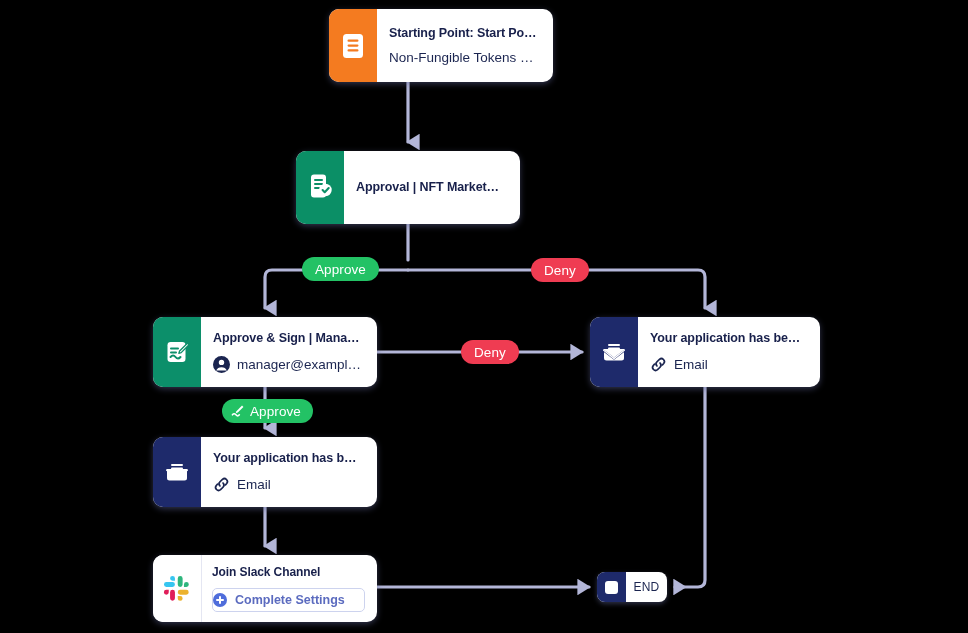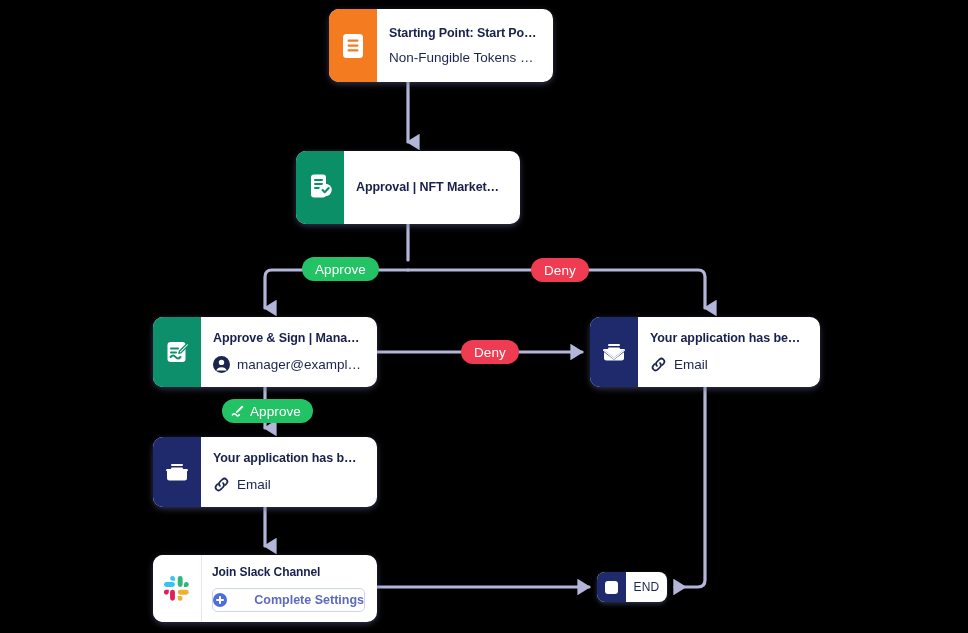--- a/index.html
+++ b/index.html
@@ -98,21 +98,21 @@
   #node-slack .node-icon      { background: #ffffff; border-right: 1px solid #e4e6f2; }
 
   #node-slack .node-body { padding: 0 12px 0 10px; }
   #node-slack .node-title { font-size: 12px; }
 
   
   .settings-btn {
     margin-top: 8px;
     display: flex;
     align-items: center;
-    justify-content: space-between;
+    justify-content: flex-start;
     gap: 8px;
     height: 24px;
     border: 1px solid #cdd3ee;
     border-radius: 5px;
     background: #ffffff;
     color: #5b6bbf;
     font-size: 12.5px;
     font-weight: bold;
     box-sizing: border-box;
   }

